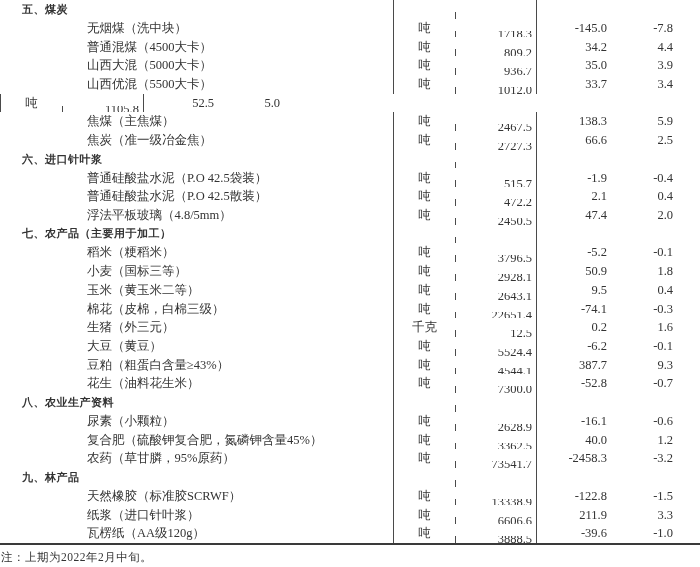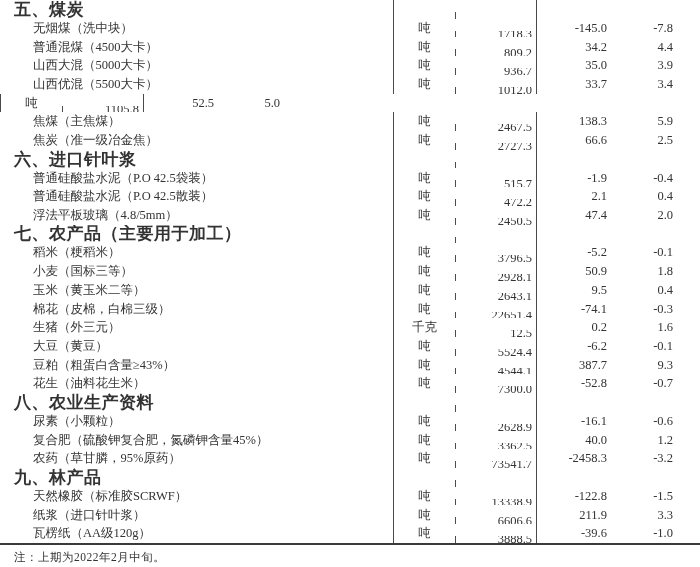--- a/index.html
+++ b/index.html
@@ -31,26 +31,26 @@
     box-sizing: border-box;
     display: flex;
     align-items: center;
     font-size: 12.5px;
     line-height: 1;
     white-space: nowrap;
     overflow: hidden;
   }
   .c.name {
     width: 393px;
-    padding-left: 33px;
+    padding-left: 87px;
   }
   .row.section .c.name {
-    padding-left: 14px;
+    padding-left: 22px;
     font-weight: bold;
-    font-size: 17px;
+    font-size: 11px;
     letter-spacing: 0.5px;
   }
   .c.unit {
     width: 62px;
     justify-content: center;
     border-left: 1px solid #4a4a4a;
   }
   .c.price {
     width: 81px;
     justify-content: flex-end;
@@ -63,21 +63,21 @@
     justify-content: flex-end;
     padding-right: 10px;
     border-left: 1px solid #4a4a4a;
   }
   .c.pct {
     width: 83px;
     justify-content: flex-end;
     padding-right: 27px;
   }
   .note {
-    padding: 5px 0 0 14px;
+    padding: 5px 0 0 1px;
     font-size: 11.5px;
     color: #333333;
     letter-spacing: 0.5px;
   }
 </style>
 </head>
 <body>
 
 <div class="page">
   <div class="table" id="price-table">

